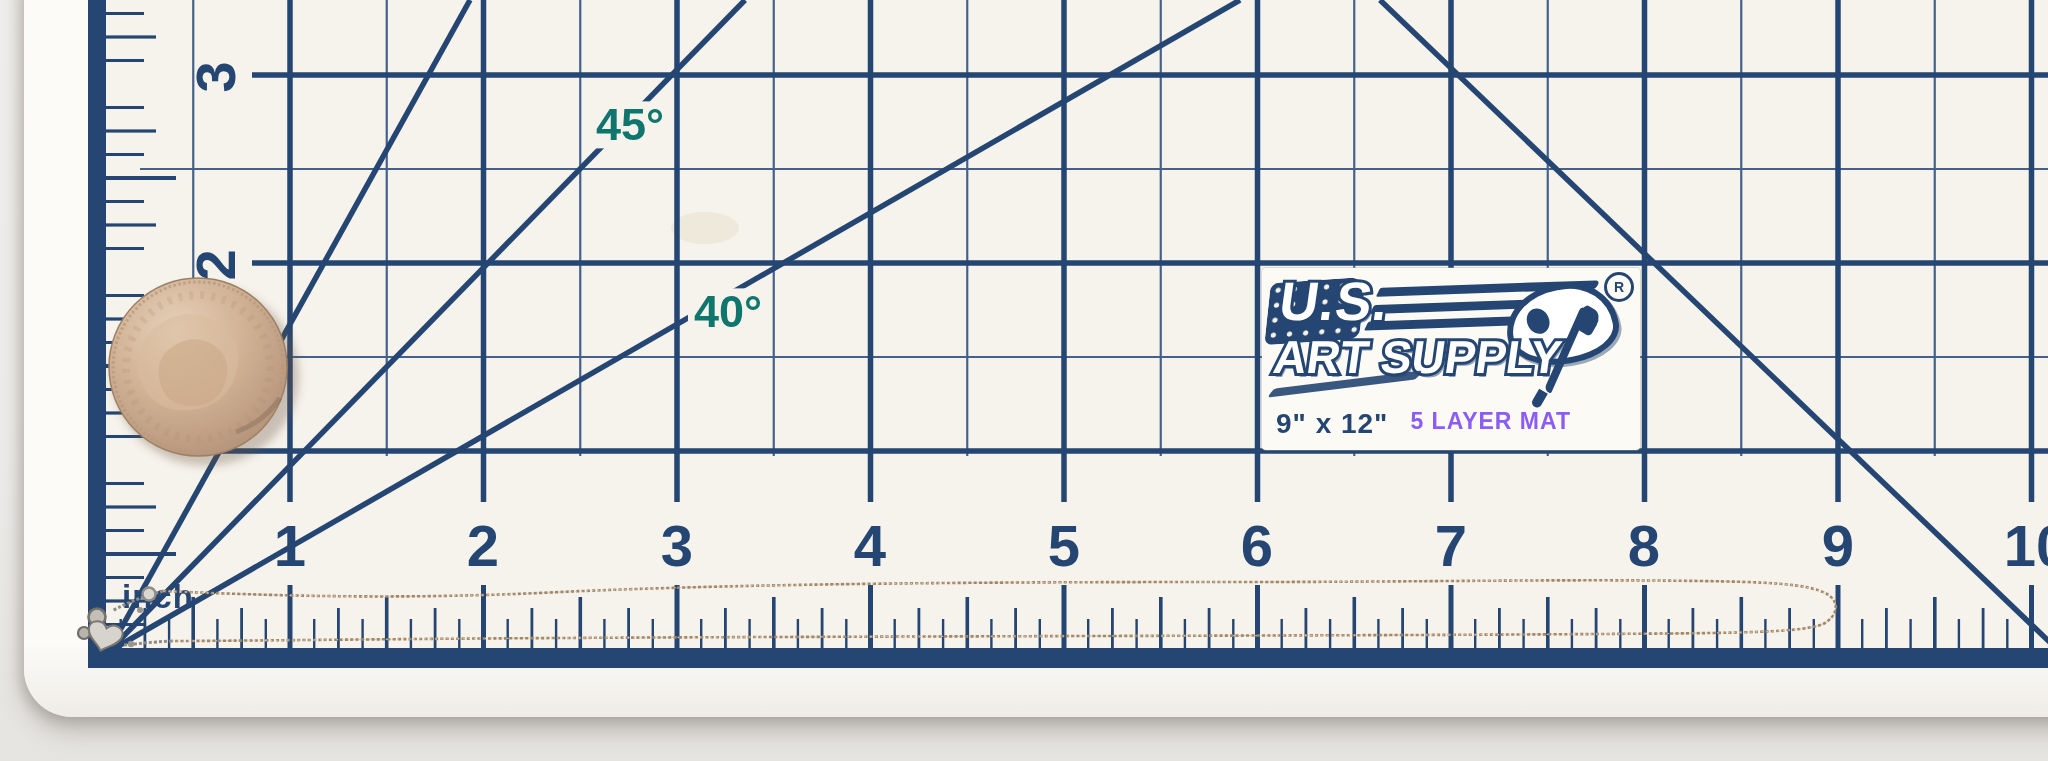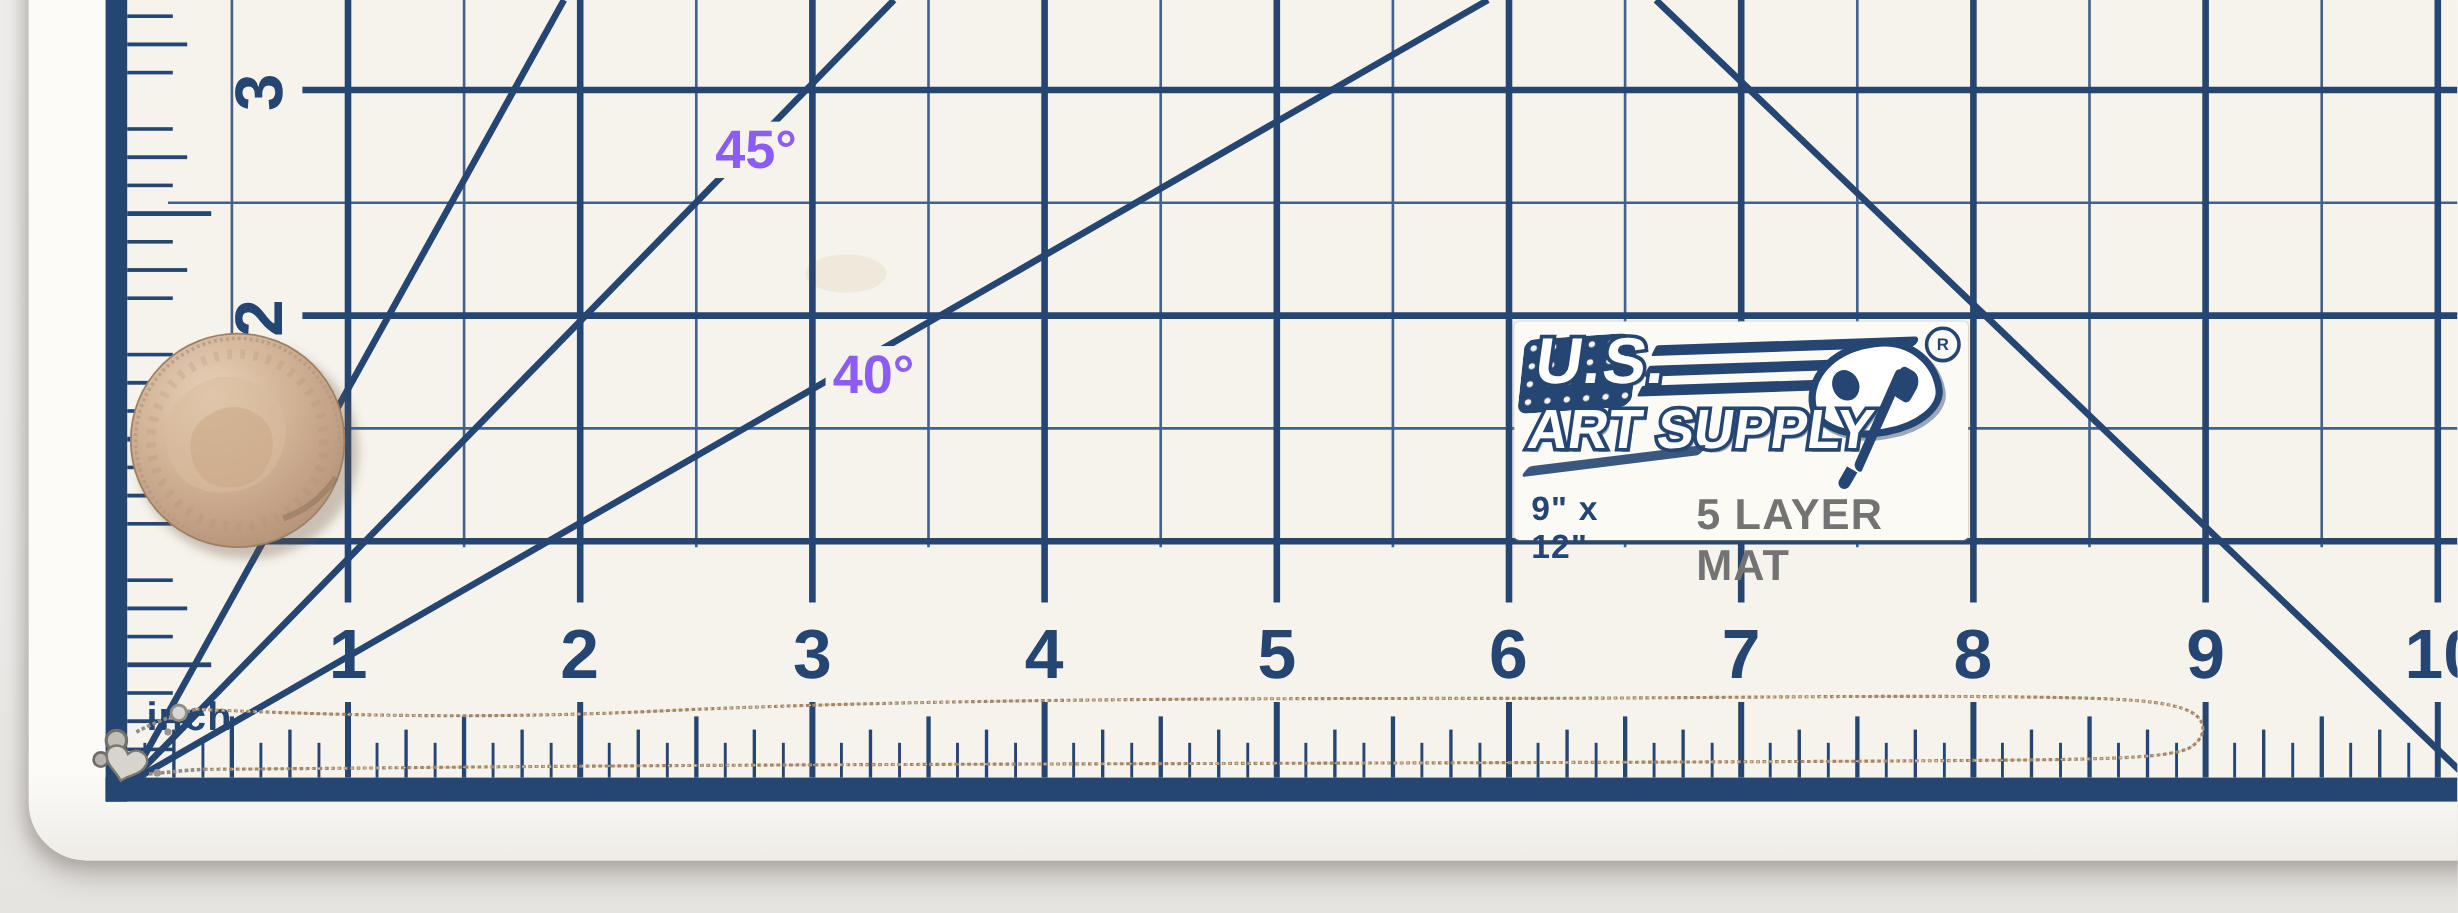--- a/index.html
+++ b/index.html
@@ -11,21 +11,21 @@
     background:linear-gradient(180deg,#fcfbf8 90%,#efece7 100%);
     border-bottom-left-radius:48px;
     box-shadow:0 12px 24px rgba(95,88,78,.38),-5px 4px 10px rgba(120,113,103,.18);}
   #mat-svg{position:absolute;left:0;top:0;}
   .labels{position:absolute;inset:0;pointer-events:none;}
   .num-b{position:absolute;top:517px;transform:translateX(-50%);
     font-size:58px;font-weight:700;color:#254672;line-height:1;}
   .num-l{position:absolute;transform:translate(-50%,-50%) rotate(-90deg);
     font-size:56px;font-weight:700;color:#254672;line-height:1;}
   .deg{position:absolute;transform:translate(-50%,-50%);
-    font-size:45px;font-weight:700;color:#8b5cf6;background:#f6f3ec;
+    font-size:45px;font-weight:700;color:#0f766e;background:#f6f3ec;
     padding:0 6px;line-height:1.05;}
   
   .sticker{position:absolute;left:1262px;top:268px;width:378px;height:182px;
     background:#fcfaf4;border-radius:4px;box-shadow:0 0 0 1px rgba(175,170,152,.35);}
   .stars{position:absolute;left:6px;top:12px;width:94px;height:62px;
     background-color:#254672;
     background-image:radial-gradient(#f6f3ec 2.3px,transparent 3px);
     background-size:16px 15px;border-radius:8px 16px 10px 8px;
     transform:skewX(-10deg) rotate(-4deg);}
   .us-text{position:absolute;left:18px;top:2px;font-size:54px;font-weight:900;
@@ -53,21 +53,21 @@
     border-radius:4px 4px 2px 6px;transform:rotate(24deg);}
   .brush-tip{position:absolute;right:96px;top:122px;width:10px;height:18px;background:#254672;
     border-radius:0 0 8px 8px;transform:rotate(30deg);}
   .reg{position:absolute;right:6px;top:4px;width:24px;height:24px;border:3px solid #254672;
     border-radius:50%;color:#254672;font-size:14px;font-weight:700;
     display:flex;align-items:center;justify-content:center;}
   .swoosh{position:absolute;left:8px;top:112px;width:150px;height:8px;background:#254672;
     transform:rotate(-7deg) skewX(-44deg);border-radius:3px;opacity:.9;}
   .size-row{position:absolute;left:14px;top:140px;width:350px;display:flex;}
   .size-label{font-size:28px;font-weight:800;color:#254672;letter-spacing:1px;}
-  .layer-label{font-size:36px;font-weight:800;color:#737373;letter-spacing:1px;margin-left:40px;}
+  .layer-label{font-size:23px;font-weight:800;color:#8b5cf6;letter-spacing:1px;margin-left:22px;}
 </style>
 </head>
 <body>
 
 <div class="photo">
   <div class="table-bg"></div>
   <div class="mat-edge"></div>
 
   <svg id="mat-svg" width="2048" height="761" viewBox="0 0 2048 761">
       <defs>

